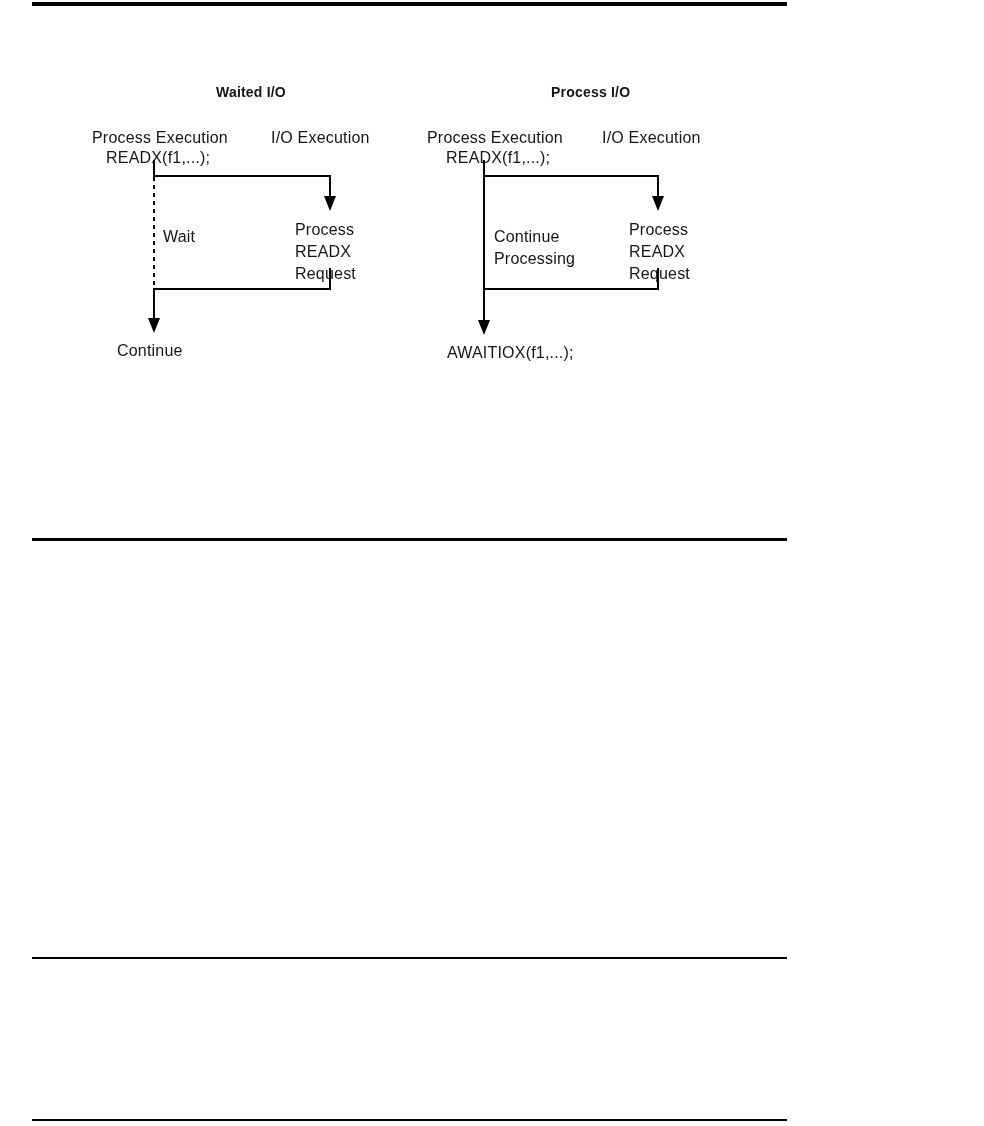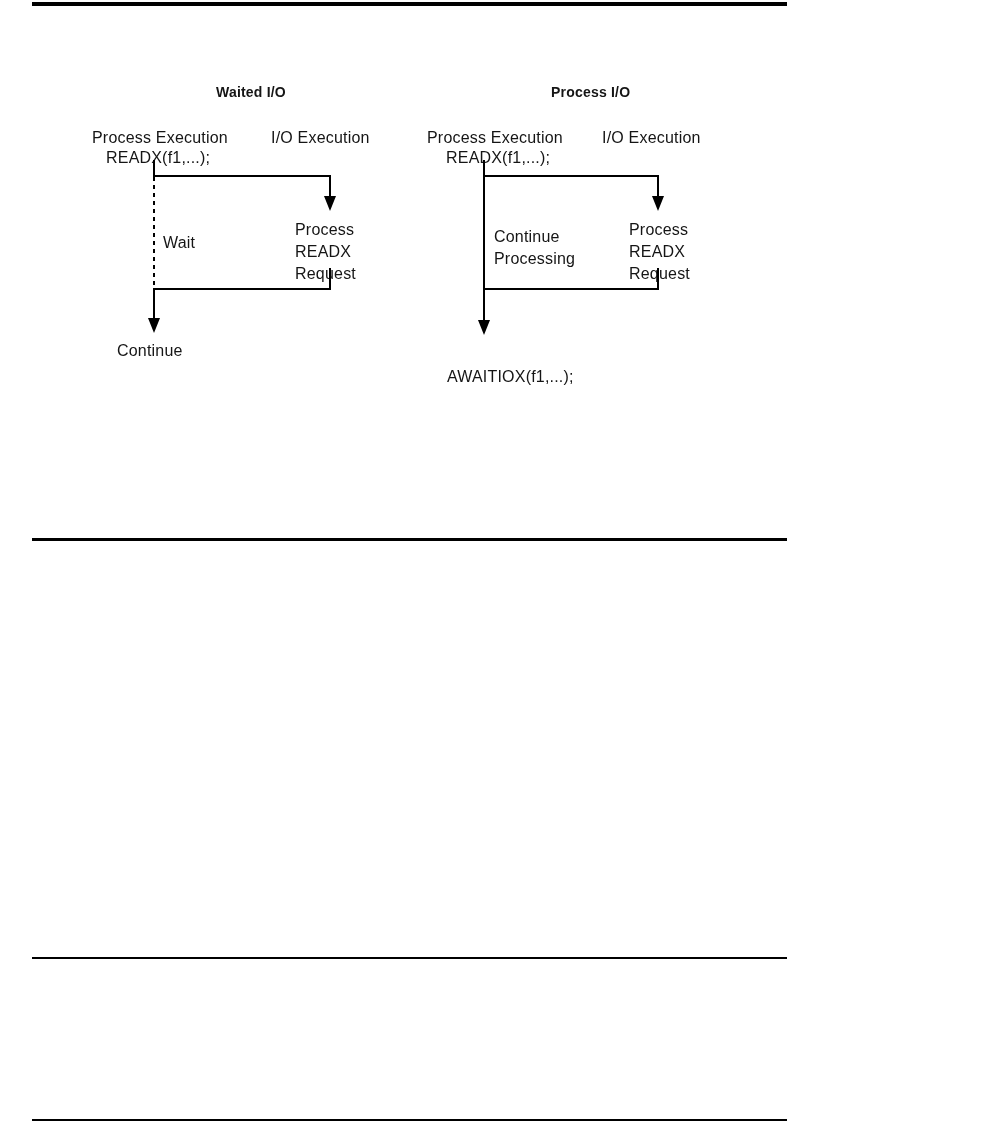--- a/index.html
+++ b/index.html
@@ -69,40 +69,40 @@
   .w-col-io    { left: 271px; top: 127px; }
   .w-call      { left: 106px; top: 147px; }
   .w-vline-top { left: 153px; top: 160px; width: 2px; height: 17px; }
   .w-hline-top { left: 153px; top: 175px; width: 178px; height: 2px; }
   .w-io-line   { left: 329px; top: 177px; width: 2px; height: 20px; }
   .w-io-arrow  { left: 324px; top: 196px; }
   .w-io-label  { left: 295px; top: 219px; }
   .w-io-stub   { left: 329px; top: 268px; width: 2px; height: 21px; }
   .w-hline-bot { left: 153px; top: 288px; width: 178px; height: 2px; }
   .w-dash      { left: 153px; top: 177px; height: 111px; }
-  .w-wait      { left: 163px; top: 232px; }
+  .w-wait      { left: 163px; top: 226px; }
   .w-vline-bot { left: 153px; top: 290px; width: 2px; height: 29px; }
   .w-end-arrow { left: 148px; top: 318px; }
   .w-end       { left: 117px; top: 340px; }
 
   
   .n-title     { left: 551px; top: 84px; }
   .n-col-proc  { left: 427px; top: 127px; }
   .n-col-io    { left: 602px; top: 127px; }
   .n-call      { left: 446px; top: 147px; }
   .n-vline     { left: 483px; top: 160px; width: 2px; height: 160px; }
   .n-hline-top { left: 483px; top: 175px; width: 176px; height: 2px; }
   .n-io-line   { left: 657px; top: 177px; width: 2px; height: 20px; }
   .n-io-arrow  { left: 652px; top: 196px; }
   .n-proc-label{ left: 494px; top: 226px; }
   .n-io-label  { left: 629px; top: 219px; }
   .n-io-stub   { left: 657px; top: 268px; width: 2px; height: 21px; }
   .n-hline-bot { left: 483px; top: 288px; width: 176px; height: 2px; }
   .n-end-arrow { left: 478px; top: 320px; }
-  .n-end       { left: 447px; top: 342px; margin-top: 24px; }
+  .n-end       { left: 447px; top: 342px; }
 </style>
 </head>
 <body>
 
 <div class="page">
 
   <div class="rule rule-top"></div>
   <div class="rule rule-mid1"></div>
   <div class="rule rule-mid2"></div>
   <div class="rule rule-bottom"></div>

